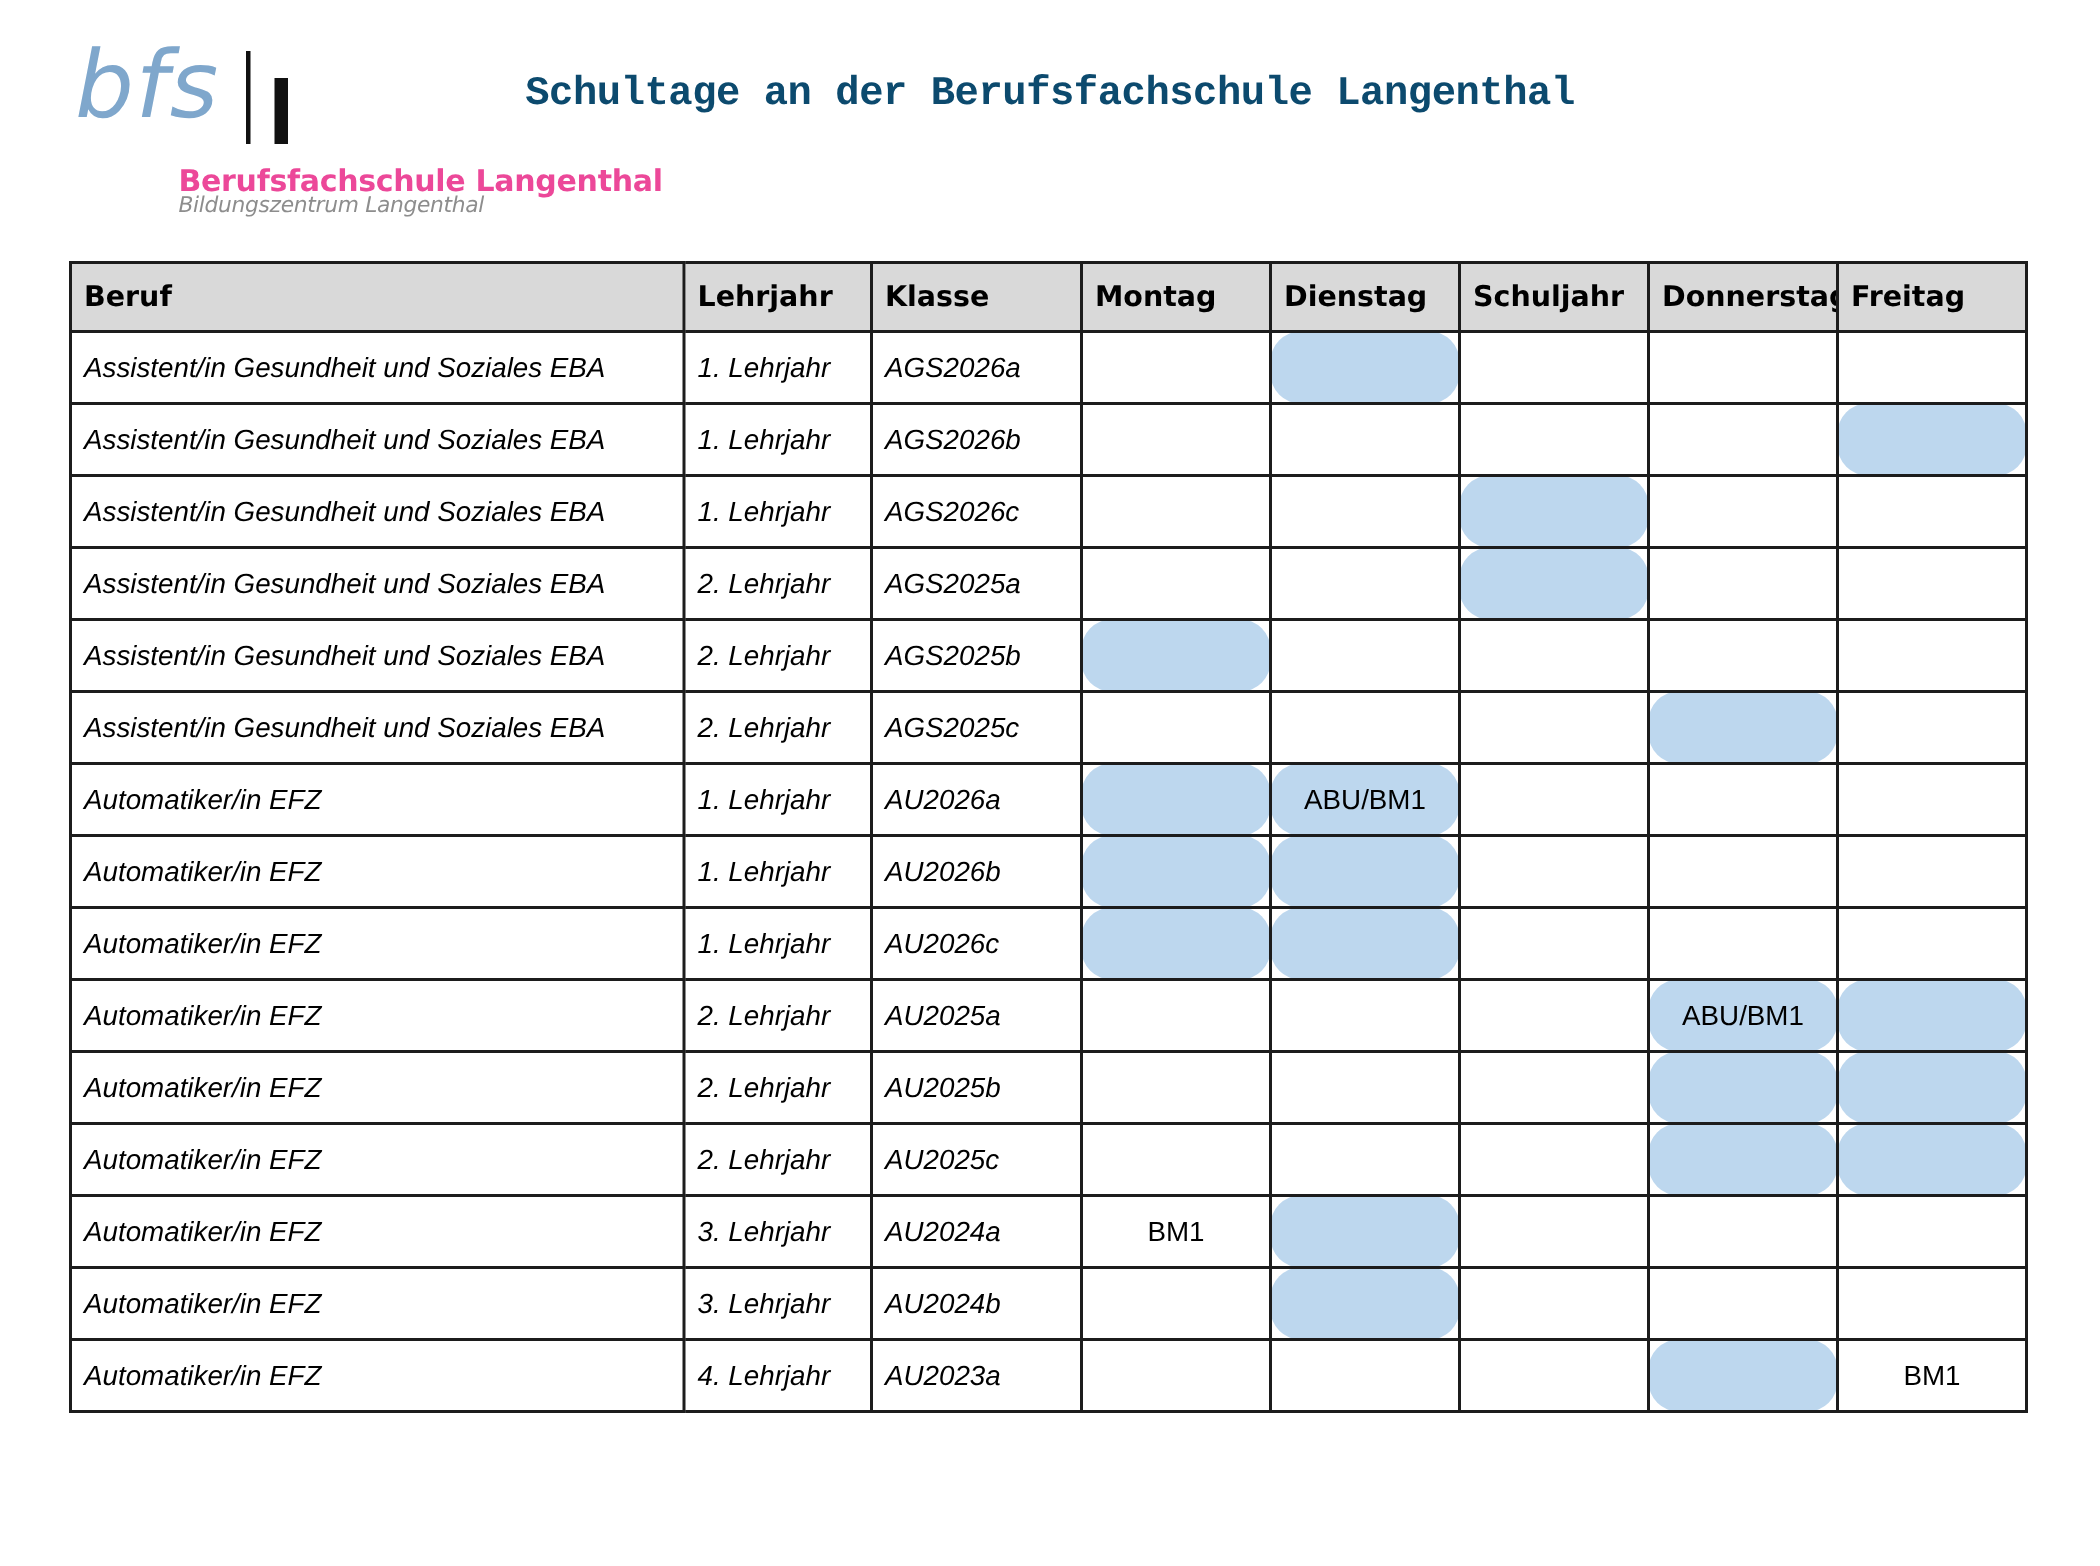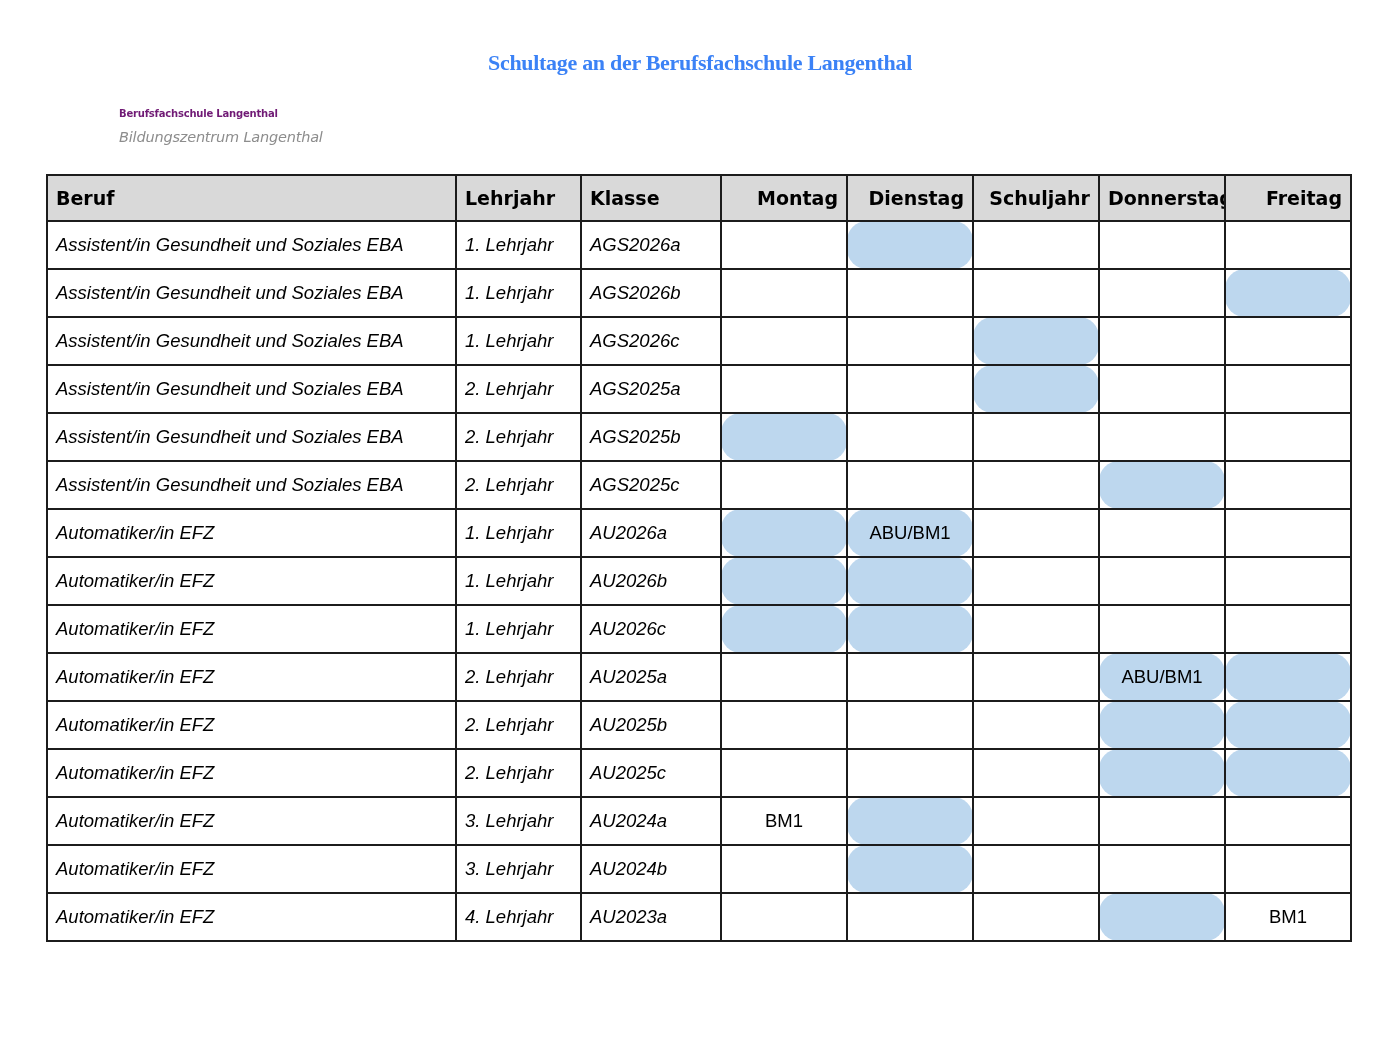--- a/index.html
+++ b/index.html
@@ -61,23 +61,23 @@
     width: 9px;
     height: 44px;
     background: #111111;
   }
   .logo-line1 {
     position: absolute;
     left: 75px;
     top: 82px;
     font-family: "DejaVu Sans", sans-serif;
     font-weight: 700;
-    font-size: 10px;
+    font-size: 20px;
     letter-spacing: -0.2px;
-    color: #701a75;
+    color: #ec4899;
     white-space: nowrap;
   }
   .logo-line2 {
     position: absolute;
     left: 75px;
     top: 103px;
     font-family: "DejaVu Sans", sans-serif;
     font-weight: 400;
     font-size: 14.5px;
     letter-spacing: -0.2px;
@@ -87,26 +87,26 @@
   }
 
   .titles {
     position: absolute;
     left: 350px;
     top: 44px;
     width: 700px;
     text-align: center;
   }
   .title-line {
-    font-family: Liberation Serif, serif;
+    font-family: Liberation Mono, monospace;
     font-weight: 700;
-    font-size: 22px;
+    font-size: 27px;
     line-height: 38px;
     letter-spacing: -0.3px;
-    color: #3b82f6;
+    color: #0c4a6e;
     white-space: nowrap;
   }
 
   
   .table-wrap {
     position: absolute;
     left: 46px;
     top: 174px;
     width: 1304px;
   }
@@ -128,21 +128,21 @@
     white-space: nowrap;
   }
   table.sched thead th {
     background: #d9d9d9;
     font-family: "DejaVu Sans", sans-serif;
     font-weight: 700;
     font-size: 19px;
     height: 44px;
   }
   th.h-left { text-align: left; margin-top: 42px; }
-  th.h-center { text-align: right; }
+  th.h-center { text-align: left; }
 
   td.c-beruf,
   td.c-lehrjahr,
   td.c-klasse {
     text-align: left;
     font-style: italic;
   }
   td.c-day {
     text-align: center;
     font-size: 17.5px;
@@ -157,20 +157,25 @@
   col.w-lehrjahr { width: 125px; }
   col.w-klasse   { width: 140px; }
   col.w-day      { width: 126px; }
 </style>
 </head>
 <body>
 
 <div class="header">
 
   <div class="logo-block">
+    <div class="logo-mark">
+      <span class="logo-bfs">bfs</span>
+      <span class="logo-thinbar"></span>
+      <span class="logo-thickbar"></span>
+    </div>
     <div class="logo-line1">Berufsfachschule Langenthal</div>
     <div class="logo-line2">Bildungszentrum Langenthal</div>
   </div>
 
   <div class="titles">
     <div class="title-line">Schultage an der Berufsfachschule Langenthal</div>
   </div>
 
 </div>
 

